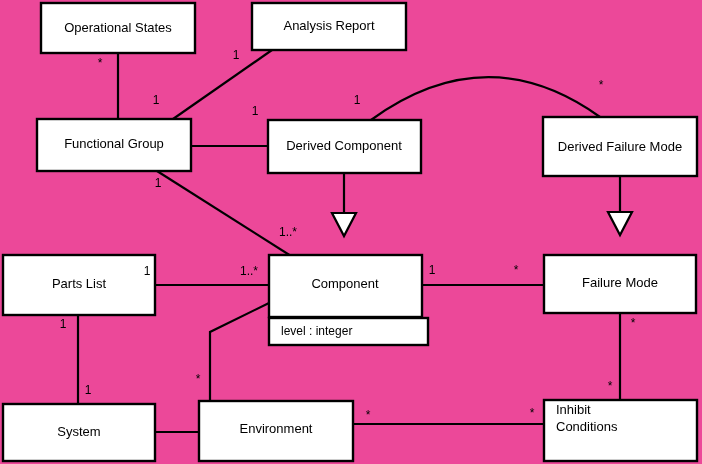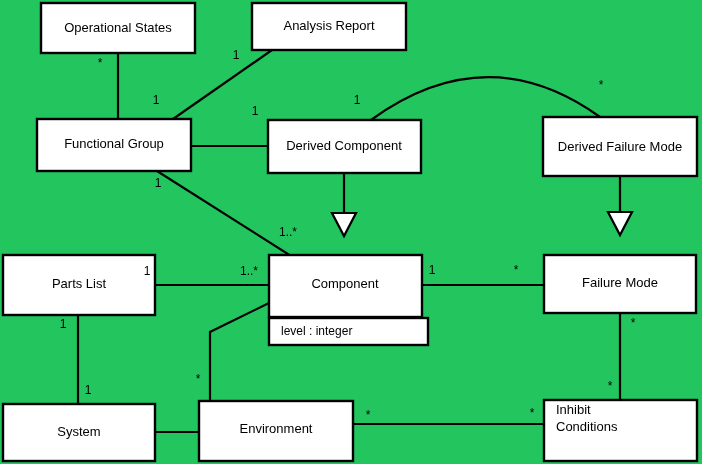--- a/index.html
+++ b/index.html
@@ -7,21 +7,21 @@
     padding: 0;
     background: #ffffff;
   }
   body {
     font-family: "Liberation Sans", sans-serif;
   }
   #canvas {
     position: relative;
     width: 702px;
     height: 464px;
-    background: #22c55e;
+    background: #ec4899;
     overflow: hidden;
   }
   svg.diagram {
     position: absolute;
     left: 0;
     top: 0;
     width: 702px;
     height: 464px;
   }
   .cls-box {

